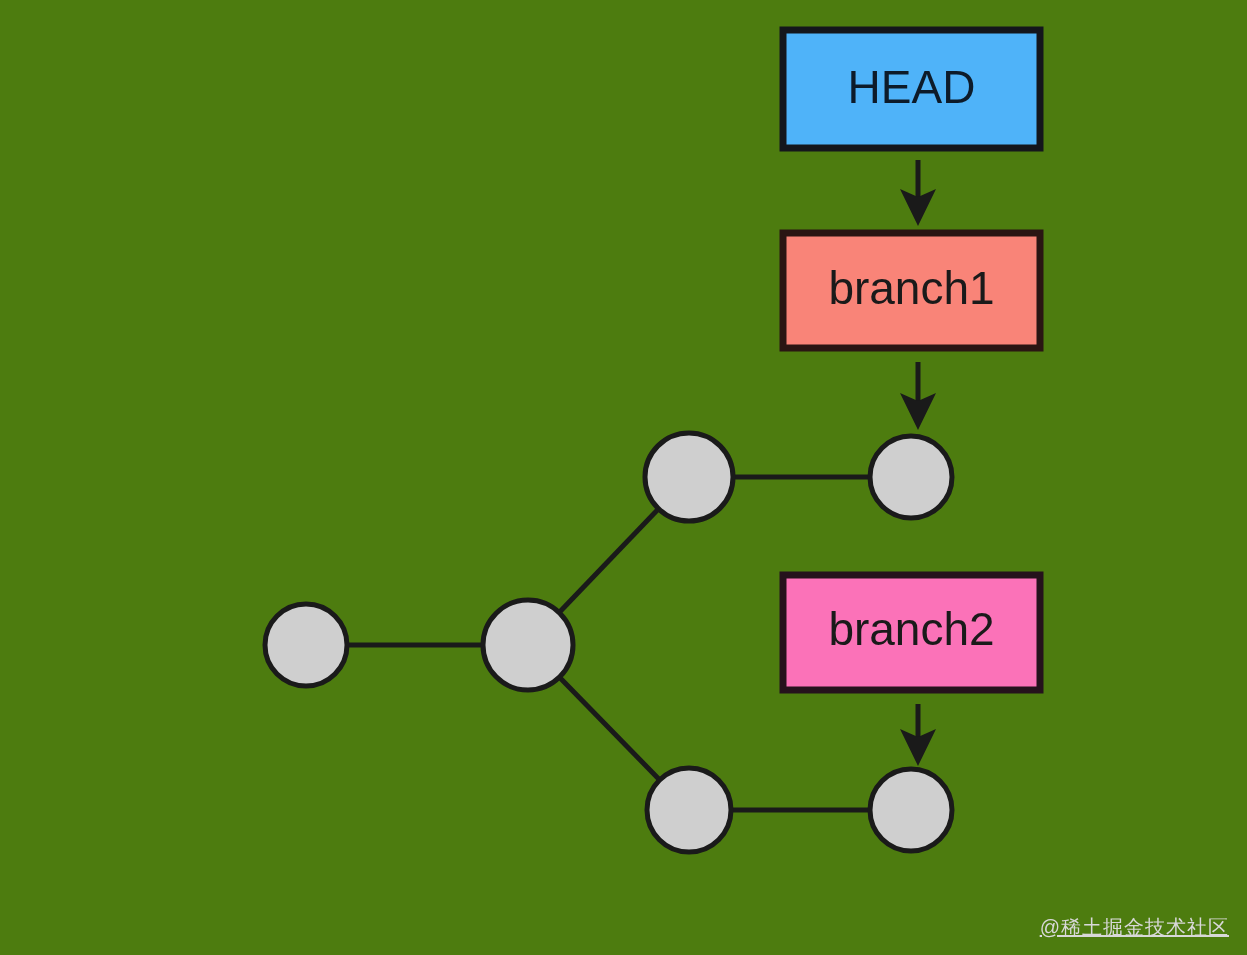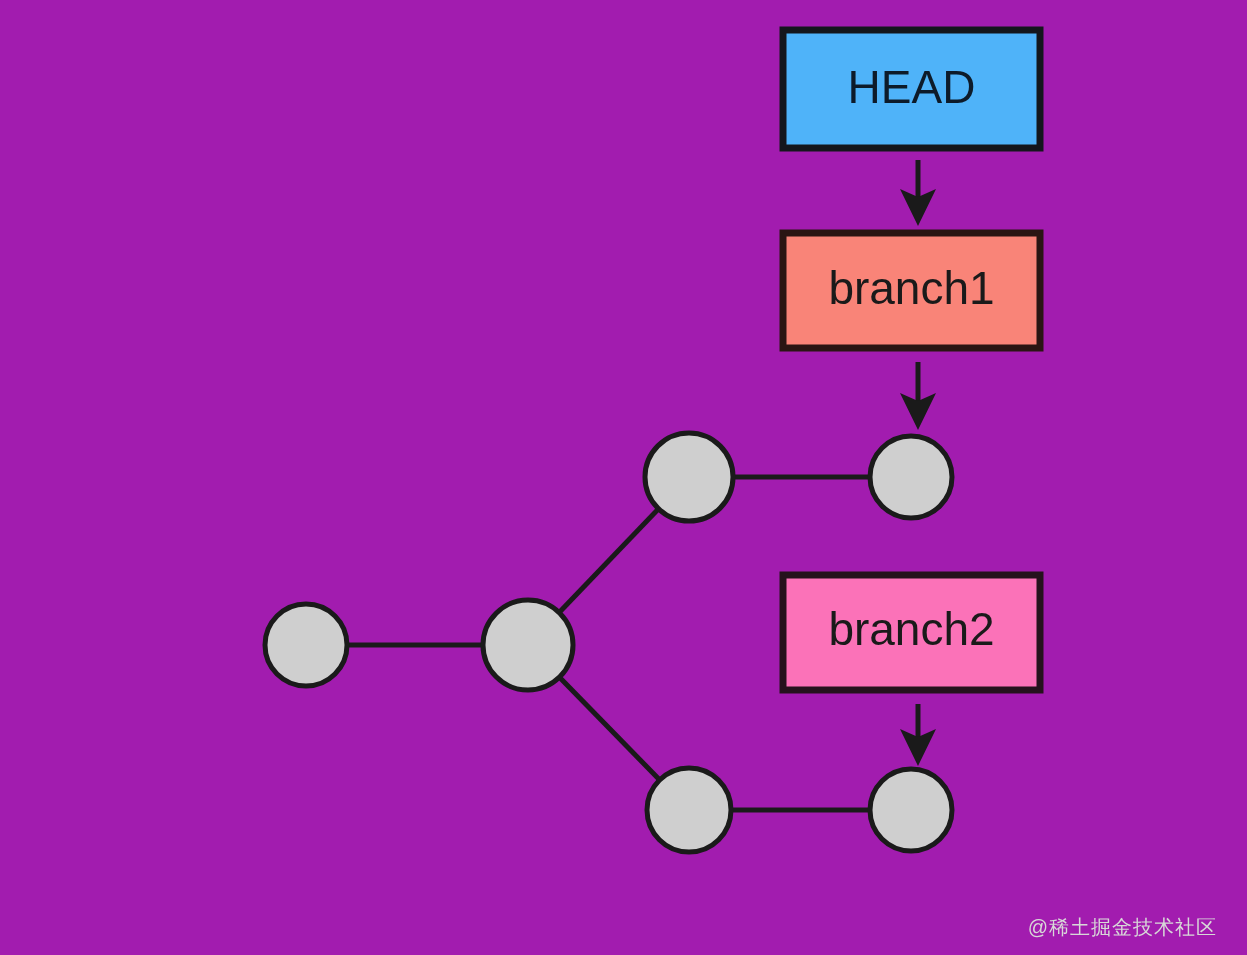--- a/index.html
+++ b/index.html
@@ -7,21 +7,21 @@
     padding: 0;
     background: #ffffff;
   }
   body {
     font-family: "Liberation Sans", sans-serif;
   }
   #canvas {
     position: relative;
     width: 1247px;
     height: 955px;
-    background: #a21caf;
+    background: #4d7c0f;
     overflow: hidden;
   }
   #diagram-svg {
     position: absolute;
     left: 0;
     top: 0;
     width: 1247px;
     height: 955px;
   }
   .label-box-text {
@@ -29,28 +29,29 @@
     font-size: 46px;
     fill: #1a1a1a;
     text-anchor: middle;
     dominant-baseline: middle;
   }
   .label-box-text.head {
     fill: #0d1b2a;
   }
   .watermark {
     position: absolute;
-    right: 30px;
+    right: 18px;
     bottom: 14px;
     font-family: "Liberation Sans", sans-serif;
     font-size: 20px;
     color: #d8d8d8;
     letter-spacing: 1px;
     user-select: none;
     white-space: nowrap;
+    text-decoration: underline;
   }
 </style>
 </head>
 <body>
 
 <div id="canvas">
 
   <svg id="diagram-svg" viewBox="0 0 1247 955">
     <defs>
       <marker id="arrowhead" markerWidth="10" markerHeight="10" refX="6.2" refY="4" orient="auto" markerUnits="strokeWidth">

